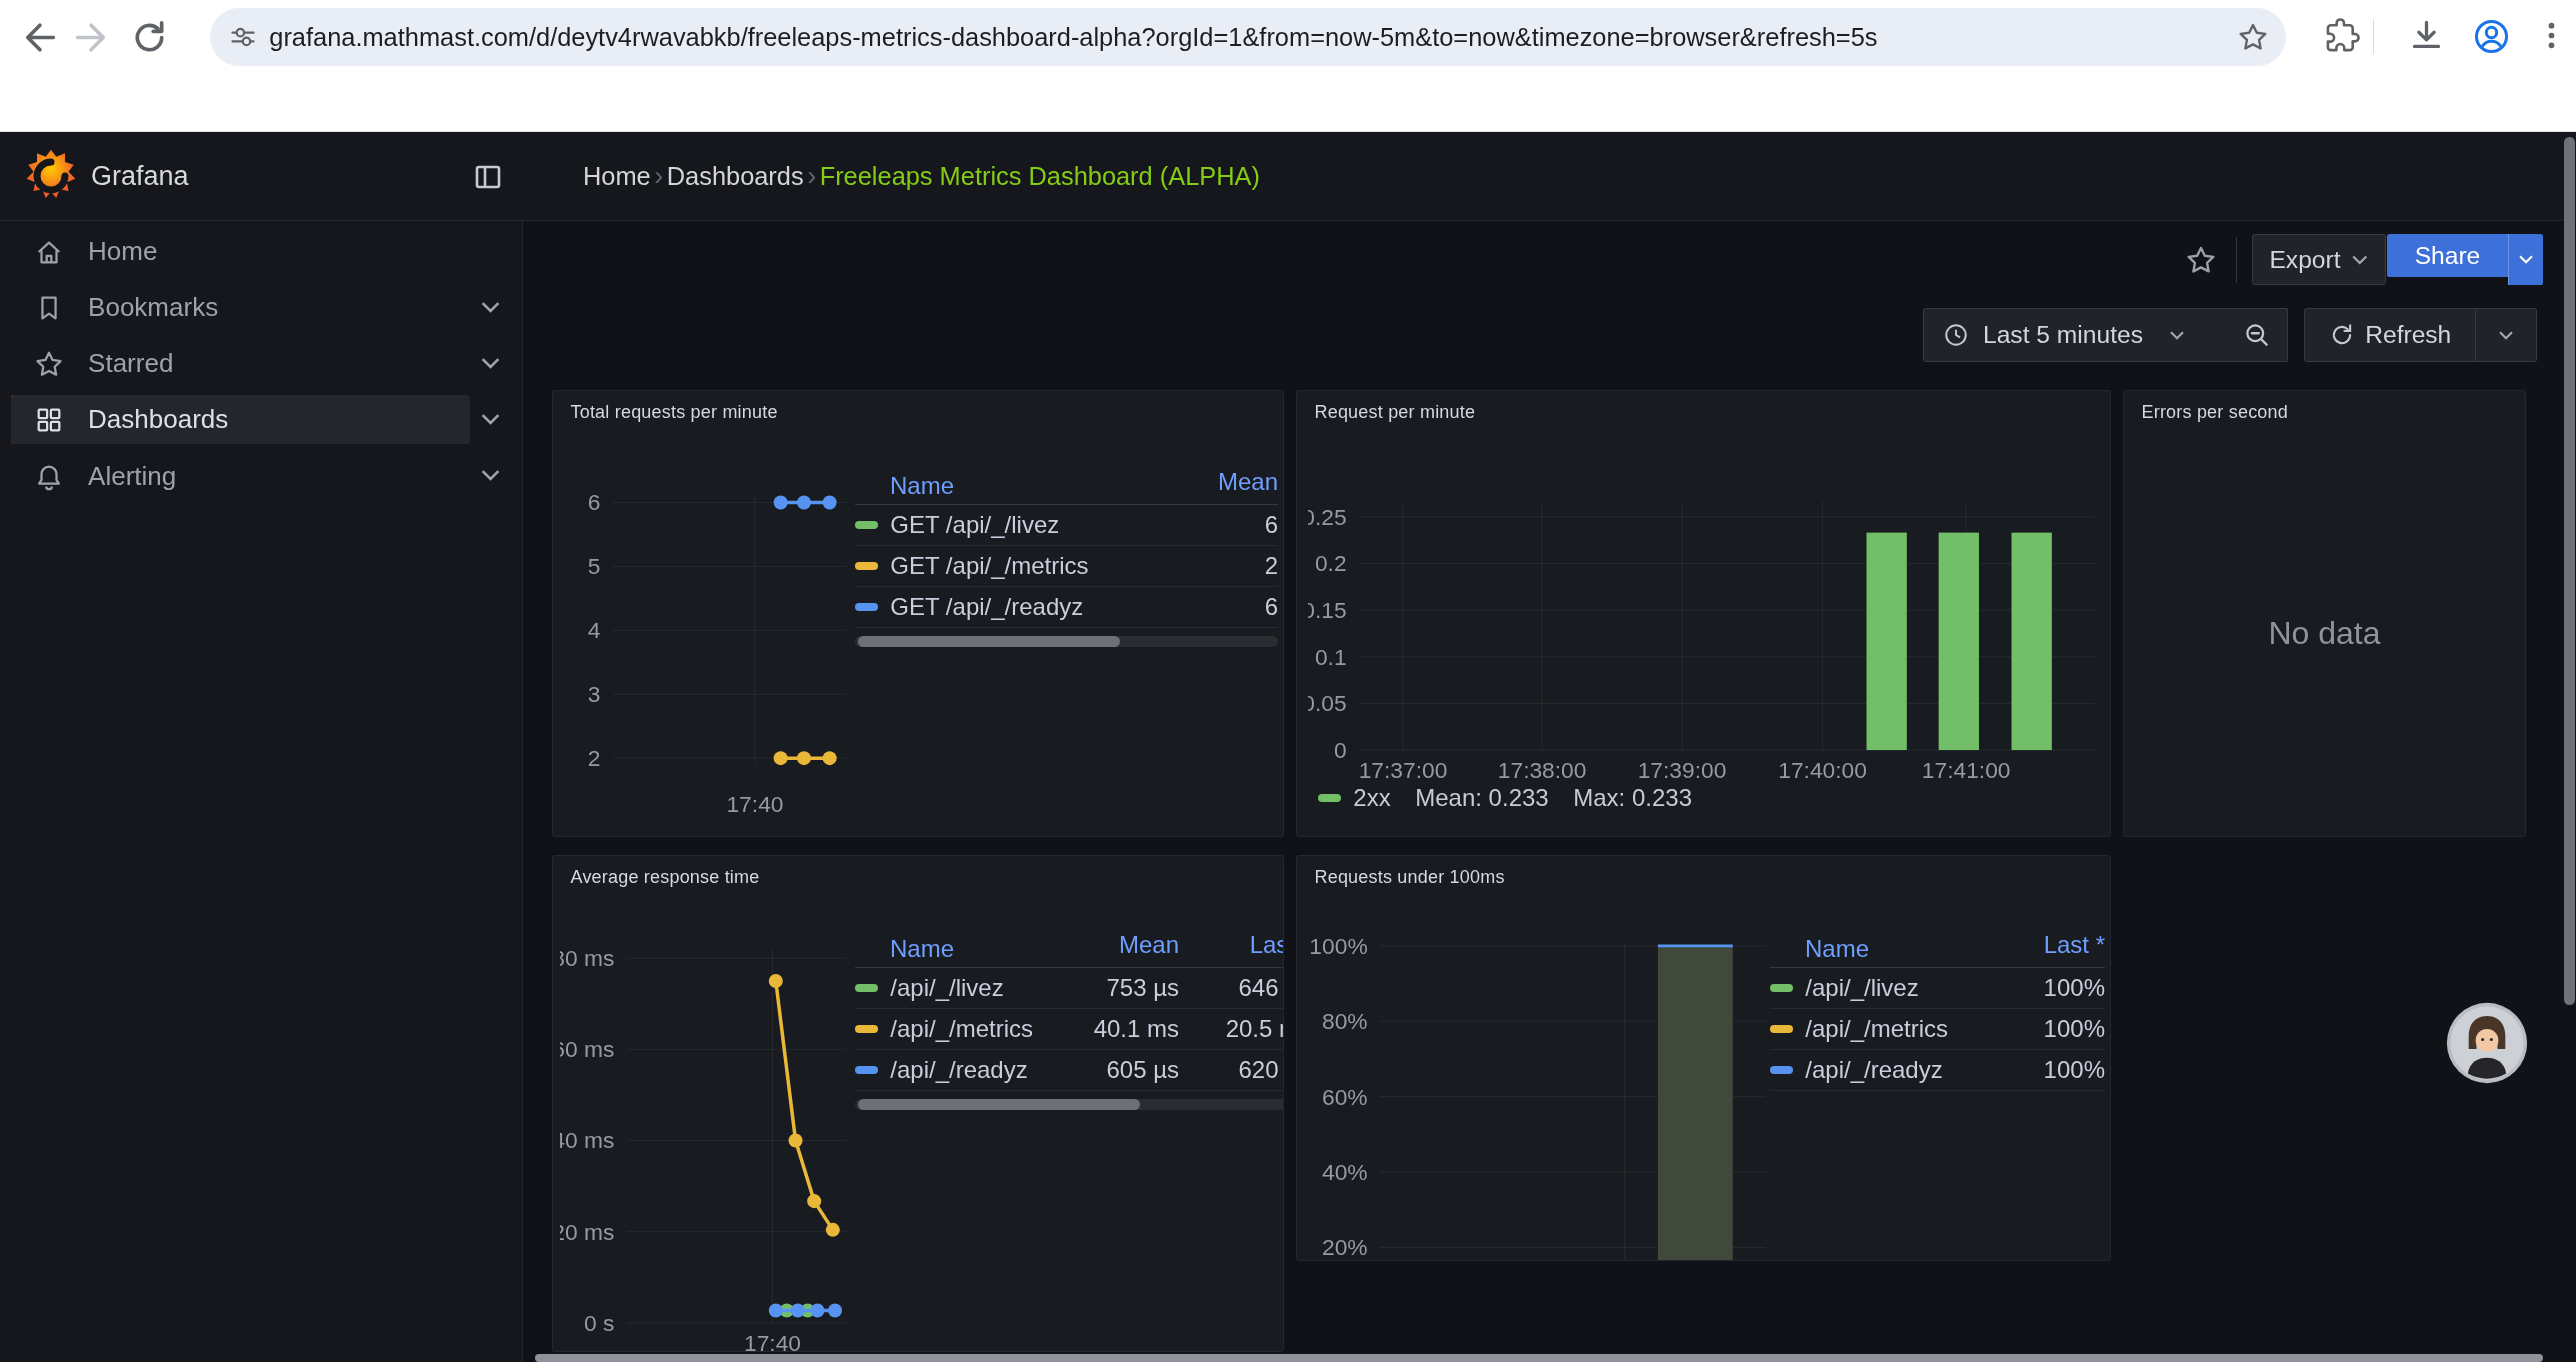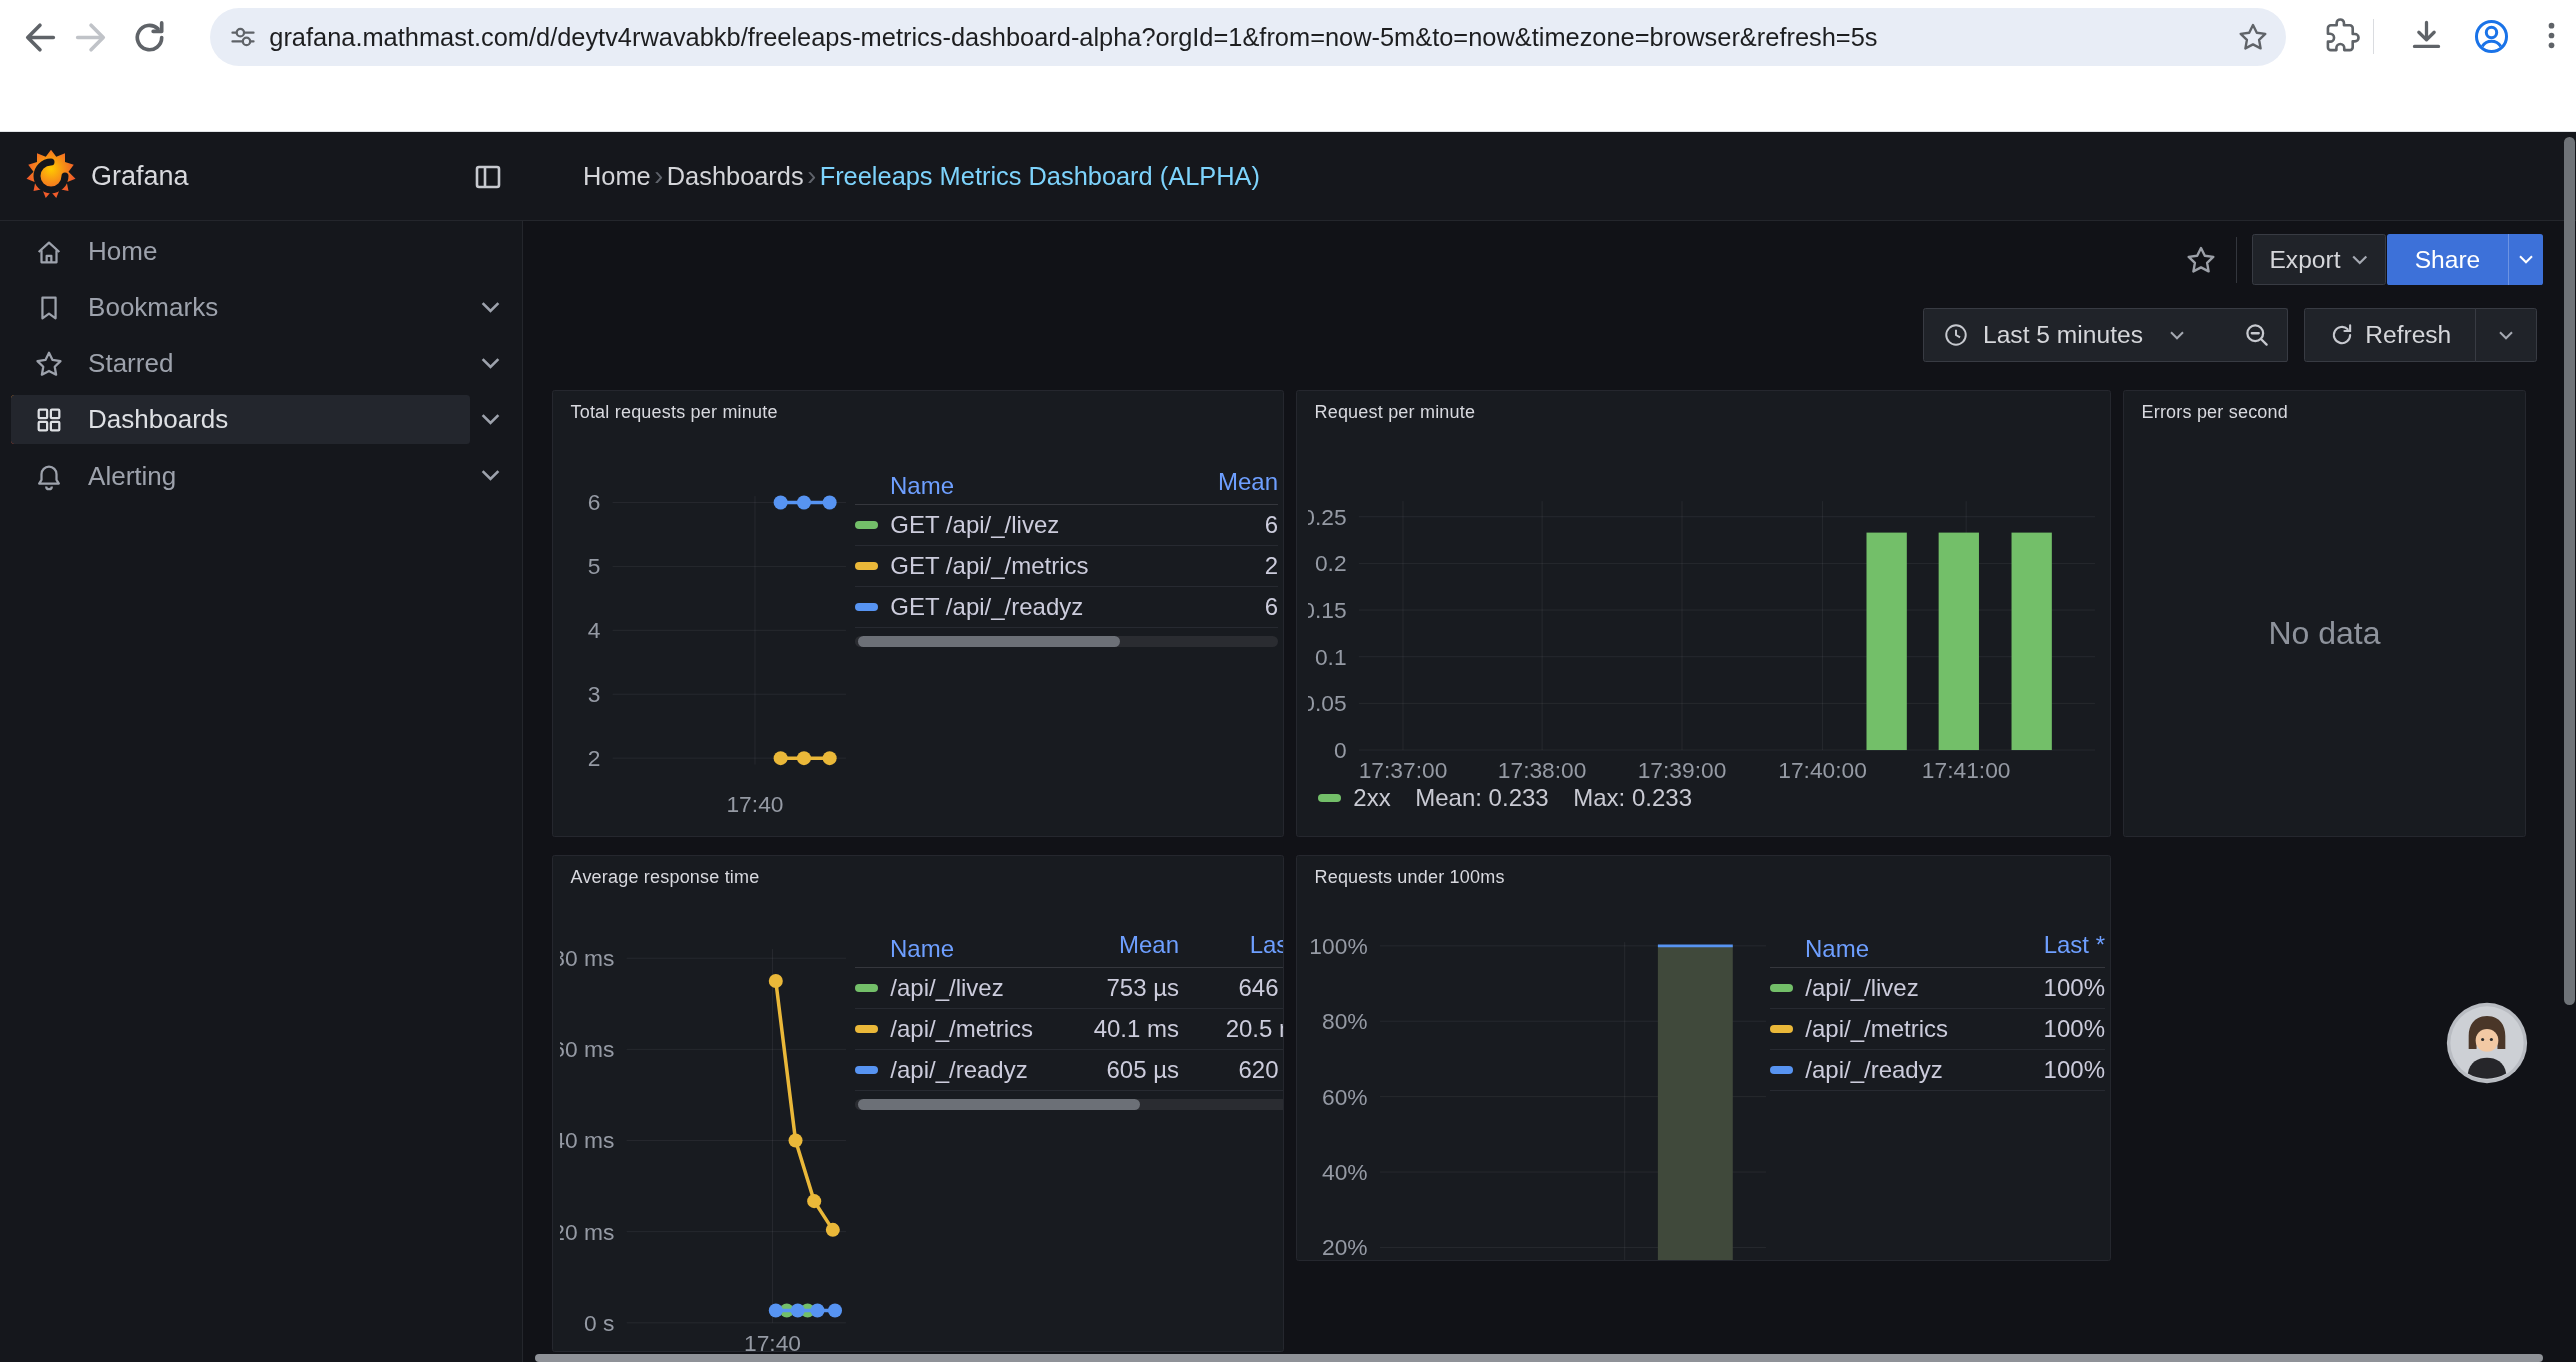--- a/index.html
+++ b/index.html
@@ -14,21 +14,21 @@
   .urlpill{position:absolute;left:210px;top:8px;width:2076px;height:58px;border-radius:29px;background:#e8edf6;display:flex;align-items:center}
   .urltext{font-size:25.4px;color:#1d1e20;white-space:nowrap;overflow:hidden;margin-left:12.3px;flex:1}
   .bbar{position:absolute;left:0;top:74px;width:2576px;height:58px;background:#ffffff;border-bottom:0.9px solid #e1e3e6}
   .bm{position:absolute;top:82px;height:40px;display:flex;align-items:center;gap:10.5px;color:#3c4043;font-size:24px}
 
   
   .gnav{position:absolute;left:0;top:132px;width:2576px;height:89px;background:#15171c;border-bottom:0.9px solid #24262c}
   .sidebar{position:absolute;left:0;top:221px;width:523px;height:1142px;background:#15171c;border-right:0.9px solid #24262c}
   .maincanvas{position:absolute;left:524px;top:221px;width:2052px;height:1142px;background:#111217}
   .crumb{font-size:25.4px;color:#d4d5d9;white-space:nowrap}
-  .crumb.dim{color:#7dd3fc}
+  .crumb.dim{color:#84cc16}
   .crumbsep{font-size:27px;color:#60646c;padding:0 3.5px}
   .searchbox{position:absolute;left:1575px;top:149px;width:697px;height:56px;background:#0e0f13;border:0.9px solid #2f3237;border-radius:7px;display:flex;align-items:center;color:#81868f;font-size:25.4px}
   .navic{position:absolute;top:161px;width:30px;height:30px;color:#aeb2bb}
   .side-item{position:absolute;left:10.5px;width:459px;height:49px;border-radius:3.5px;display:flex;align-items:center;color:#9da2ac;font-size:26px}
   .side-item.sel{background:#23262d;color:#dee0e4}
   .side-item .si-ic{width:30px;height:30px;margin:0 24.6px 0 23px;flex:none}
   .schev{position:absolute;left:480px;width:21px;height:14px;color:#9da2ac}
 
   .gbtn{position:absolute;display:flex;align-items:center;justify-content:center;gap:10.5px;font-size:24.6px;font-weight:500;border-radius:2.6px}
   .darkbtn{background:#202329;border:0.9px solid #383b43;color:#d5d6da}
@@ -300,21 +300,21 @@
 </div>
 <div class="abs" style="left:2236px;top:237px;width:0.9px;height:46px;background:#33363d"></div>
 <div class="gbtn darkbtn" style="left:2252px;top:234px;width:134px;height:51px">
   <span>Export</span>
   <span style="width:17.5px;height:11.4px;color:#a5a9b2">
       <svg viewBox="0 0 16 10" width="17.5" height="11.4" fill="none" stroke="currentColor" stroke-width="2">
         <path d="M2 2l6 6 6-6"></path>
       </svg>
     </span>
 </div>
-<div class="gbtn" style="left:2387px;top:234px;width:121px;height:51px;background:#3d71d9;color:#fff;border-radius:2.6px 0 0 2.6px">
+<div class="gbtn" style="left:2387px;top:234px;width:121px;height:43px;background:#3d71d9;color:#fff;border-radius:2.6px 0 0 2.6px">
   <span>Share</span>
 </div>
 <div class="gbtn" style="left:2508px;top:234px;width:35px;height:51px;background:#3d71d9;color:#fff;border-radius:0 2.6px 2.6px 0;border-left:0.9px solid rgba(255,255,255,.25)">
   <span style="width:16px;height:10.5px">
       <svg viewBox="0 0 16 10" width="16" height="10.5" fill="none" stroke="currentColor" stroke-width="2">
         <path d="M2 2l6 6 6-6"></path>
       </svg>
     </span>
 </div>
 

